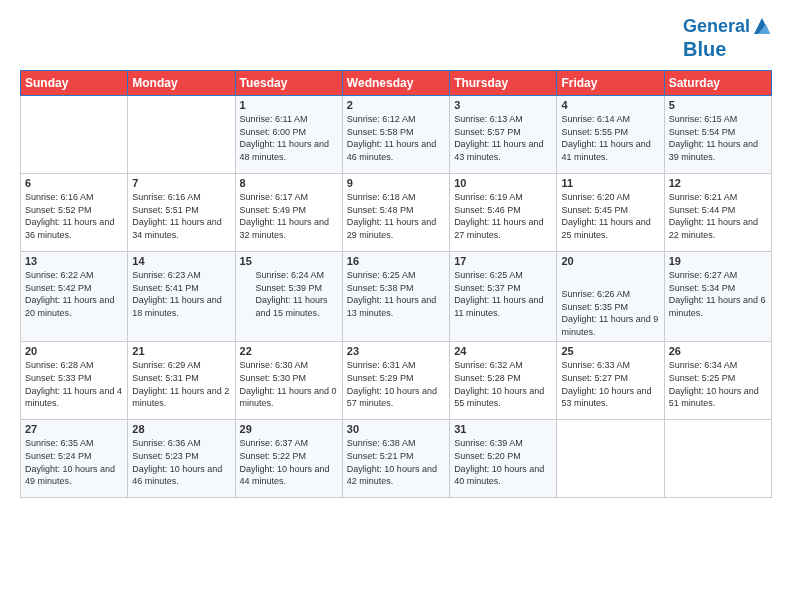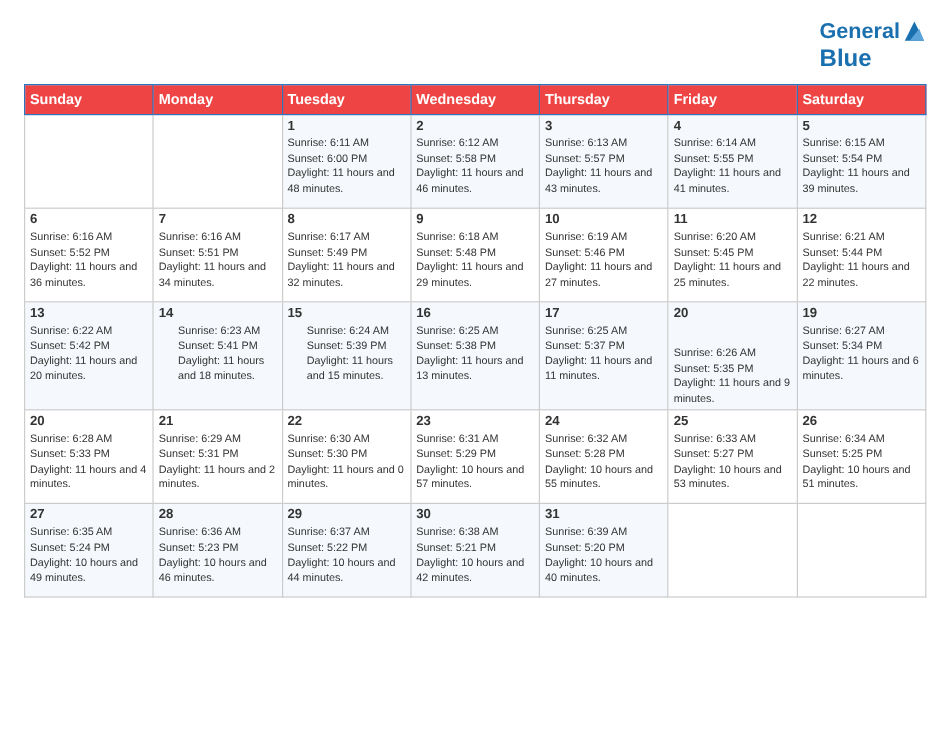--- a/index.html
+++ b/index.html
@@ -213,21 +213,21 @@
         </tr>
         <tr>
           <td>
             <span class="day-number">13</span>
             <div class="cell-text" style="white-space: pre-line;">Sunrise: 6:22 AM
 Sunset: 5:42 PM
 Daylight: 11 hours and 20 minutes.</div>
           </td>
           <td>
             <span class="day-number">14</span>
-            <div class="cell-text" style="white-space: pre-line; margin-left: 16px;">Sunrise: 6:23 AM
+            <div class="cell-text" style="white-space: pre-line;">Sunrise: 6:23 AM
 Sunset: 5:41 PM
 Daylight: 11 hours and 18 minutes.</div>
           </td>
           <td>
             <span class="day-number">15</span>
             <div class="cell-text" style="white-space: pre-line; margin-left: 16px;">Sunrise: 6:24 AM
 Sunset: 5:39 PM
 Daylight: 11 hours and 15 minutes.</div>
           </td>
           <td>

